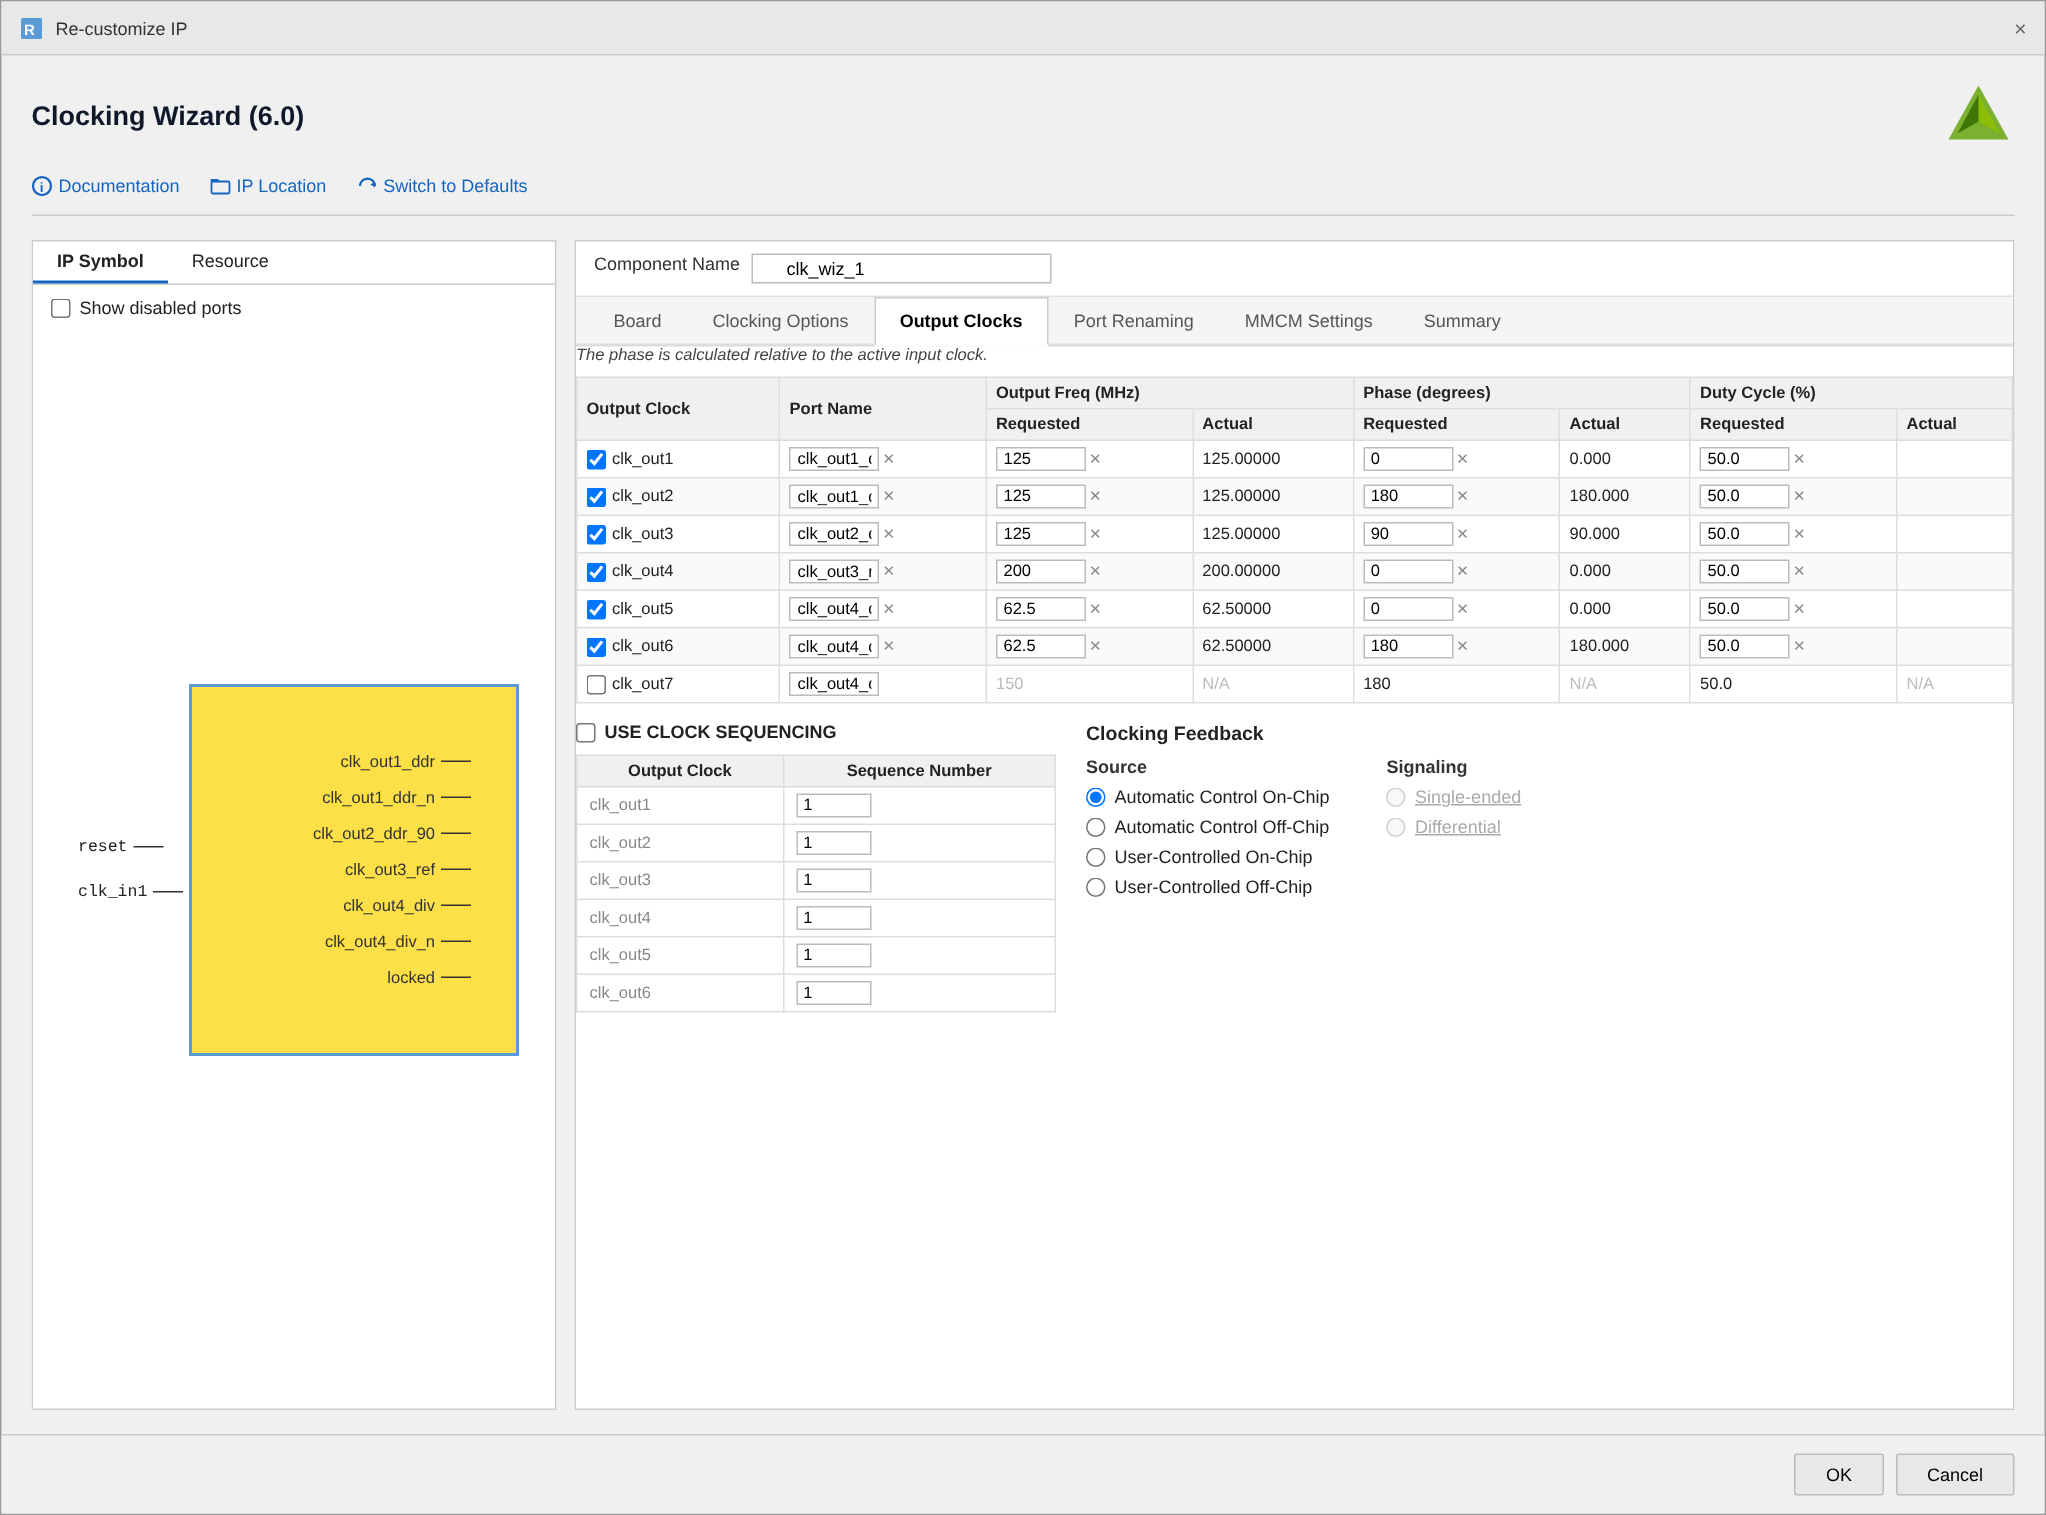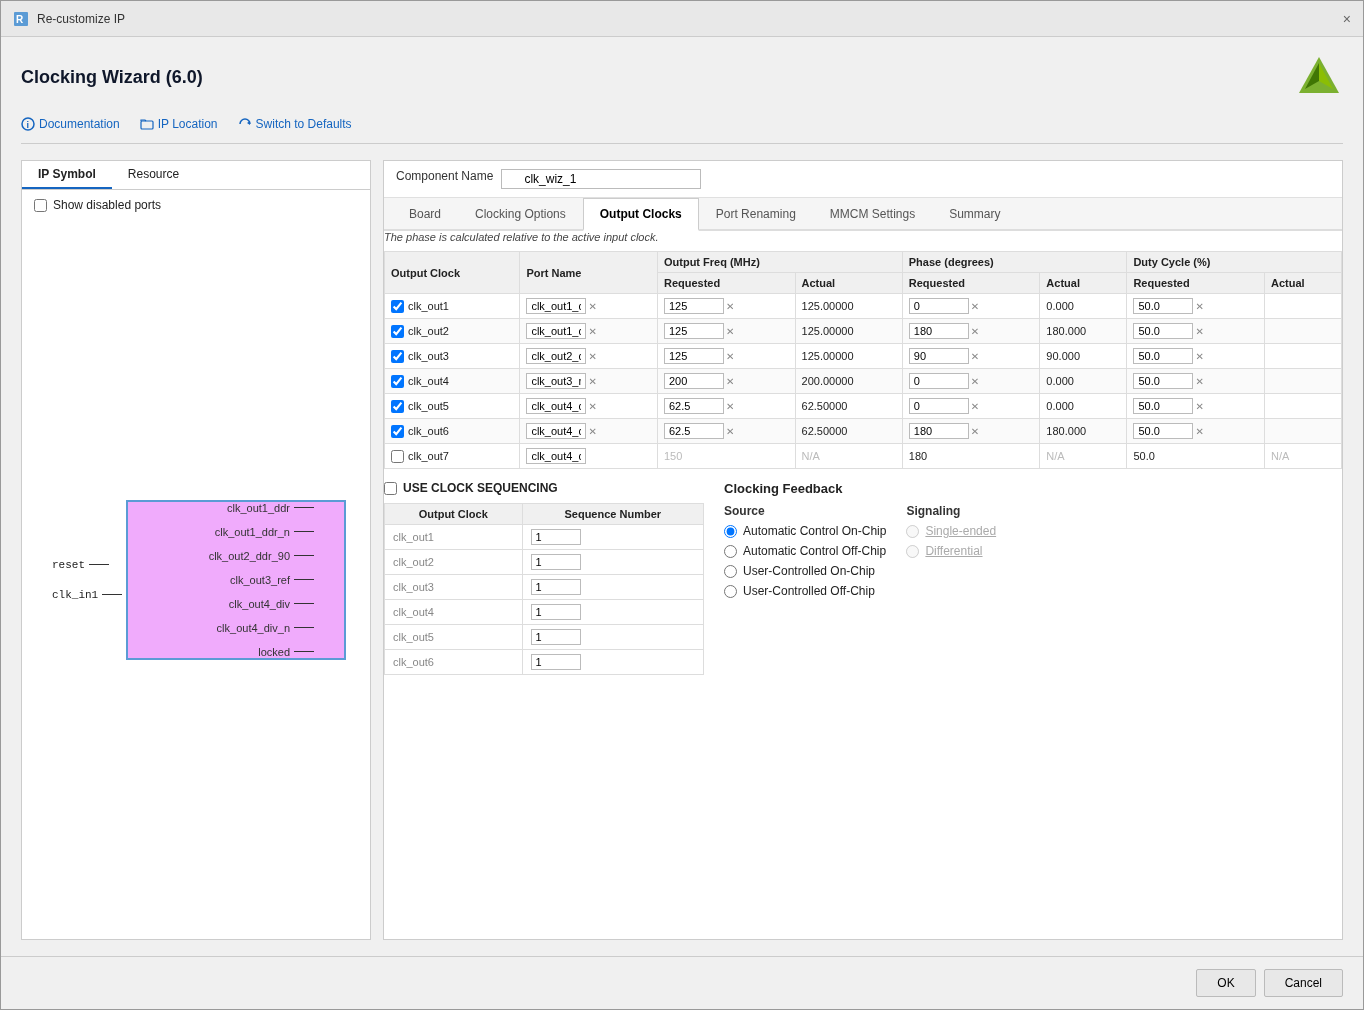--- a/index.html
+++ b/index.html
@@ -19,21 +19,21 @@
     .toolbar-btn { display: flex; align-items: center; gap: 4px; color: #1565c0; cursor: pointer; font-size: 12px; background: none; border: none; text-decoration: none; }
     
     .main-content { flex: 1; display: flex; gap: 12px; overflow: hidden; }
     
     .left-panel { width: 350px; background: white; border: 1px solid #ccc; display: flex; flex-direction: column; flex-shrink: 0; }
     .left-panel-tabs { display: flex; border-bottom: 1px solid #ccc; }
     .left-tab { padding: 6px 16px; font-size: 12px; cursor: pointer; border-bottom: 2px solid transparent; }
     .left-tab.active { border-bottom: 2px solid #1565c0; font-weight: 600; }
     .show-disabled { padding: 8px 12px; display: flex; align-items: center; gap: 6px; font-size: 12px; }
     .symbol-area { flex: 1; display: flex; align-items: center; justify-content: center; position: relative; }
-    .ip-symbol-box { border: 2px solid #5b9bd5; background: #f0abfc; width: 220px; height: 160px; position: relative; display: flex; align-items: center; justify-content: flex-end; padding-right: 30px; }
+    .ip-symbol-box { border: 2px solid #5b9bd5; background: #fde047; width: 220px; height: 248px; position: relative; display: flex; align-items: center; justify-content: flex-end; padding-right: 30px; }
     .port-lines-right { display: flex; flex-direction: column; gap: 12px; font-size: 11px; color: #333; text-align: right; }
     .port-line { display: flex; align-items: center; gap: 4px; justify-content: flex-end; }
     .port-connector { width: 20px; height: 1px; background: #333; display: inline-block; }
     .port-lines-left { position: absolute; left: -60px; top: 50%; transform: translateY(-50%); display: flex; flex-direction: column; gap: 18px; }
     .port-line-left { display: flex; align-items: center; gap: 4px; font-size: 11px; font-family: Liberation Mono, monospace; }
     .port-connector-left { width: 20px; height: 1px; background: #333; display: inline-block; }
     
     .right-panel { flex: 1; background: white; border: 1px solid #ccc; display: flex; flex-direction: column; overflow: hidden; }
     
     .component-name-row { display: flex; gap: 8px; padding: 8px 12px; border-bottom: 1px solid #e0e0e0; }
@@ -67,21 +67,21 @@
     .clock-feedback-right { flex: 1; }
     
     .use-clock-seq { display: flex; align-items: center; gap: 6px; font-size: 12px; font-weight: 600; margin-bottom: 8px; }
     
     .seq-table { width: 100%; border-collapse: collapse; font-size: 11px; }
     .seq-table th, .seq-table td { border: 1px solid #ddd; padding: 4px 8px; }
     .seq-table thead th { background: #f0f0f0; font-weight: 600; }
     .seq-table td:first-child { color: #888; }
     .seq-input { border: 1px solid #bbb; padding: 1px 4px; width: 50px; font-size: 11px; }
     .feedback-title { font-size: 13px; font-weight: 600; margin-bottom: 8px; }
-    .feedback-cols { display: flex; gap: 20px; }
+    .feedback-cols { display: flex; gap: 38px; }
     .feedback-col-title { font-size: 12px; font-weight: 600; margin-bottom: 6px; color: #333; }
     .radio-row { display: flex; align-items: center; gap: 6px; margin-bottom: 6px; font-size: 12px; }
     .radio-disabled { color: #aaa; text-decoration: underline; }
     
     .bottom-bar { padding: 12px 20px; display: flex; justify-content: flex-end; gap: 8px; border-top: 1px solid #ccc; background: #f0f0f0; }
     .btn { padding: 6px 20px; font-size: 12px; cursor: pointer; border: 1px solid #bbb; background: #e8e8e8; border-radius: 2px; }
     .btn-primary { background: #e8e8e8; }
     
     .na-text { color: #bbb; }
   </style>

